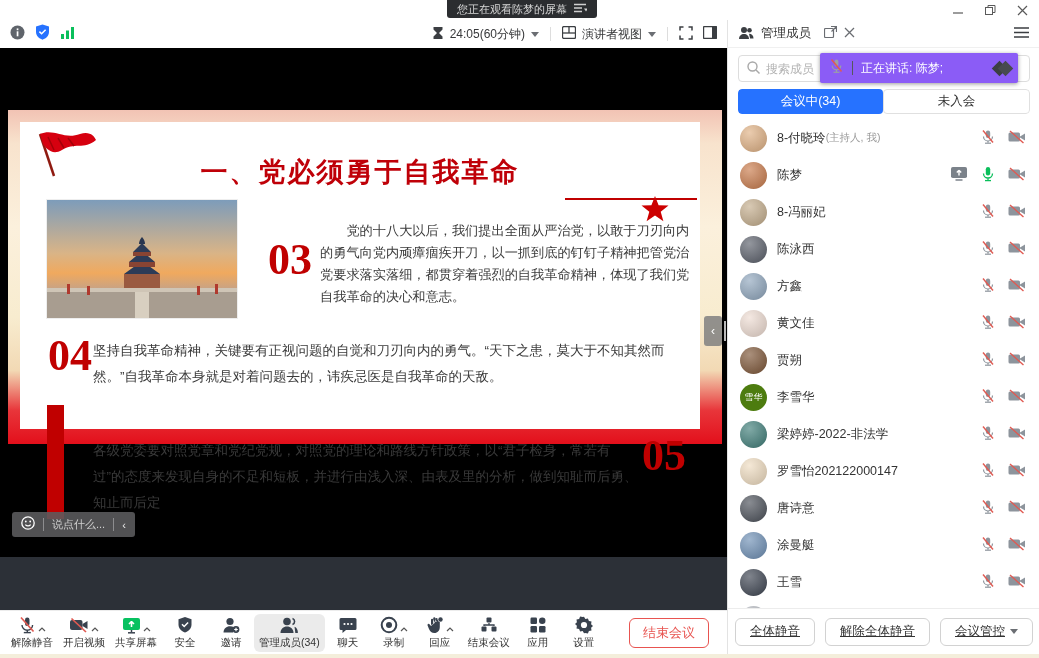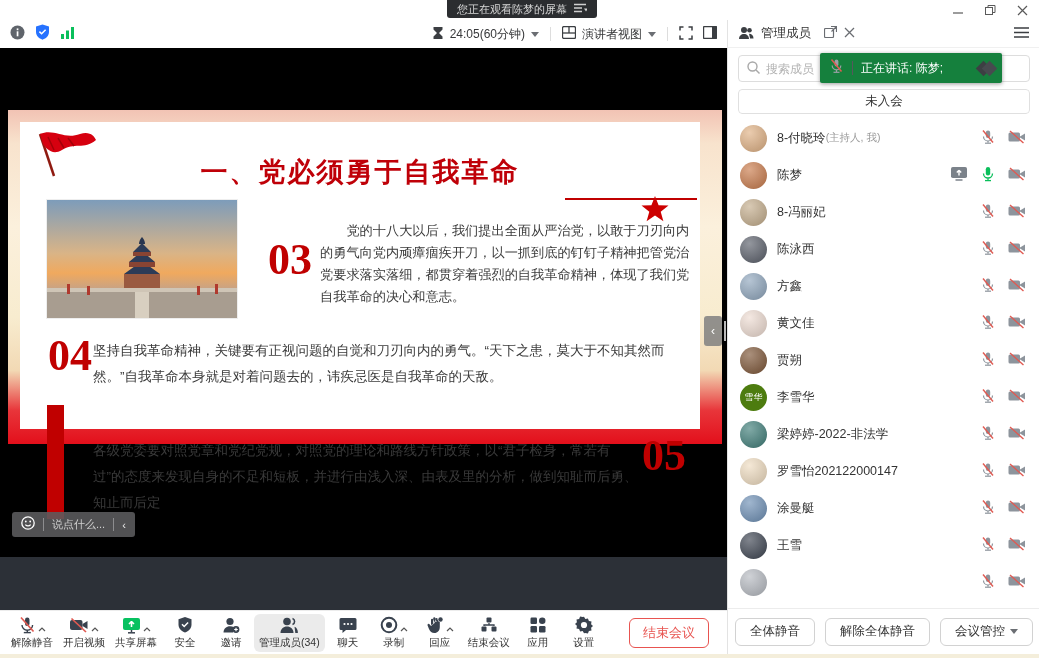--- a/index.html
+++ b/index.html
@@ -56,21 +56,21 @@
     border-radius:3px; color:#fff; display:flex; align-items:center; justify-content:center; font-size:12px; }
   .collapse-line { position:absolute; left:724px; top:273px; width:2px; height:20px; background:#b9b9b9; }
 
   
   .panel { position:absolute; top:48px; left:727px; width:312px; height:606px; background:#fff; border-left:1px solid #e3e3e3; }
   .search-box { position:absolute; left:10px; top:7px; width:292px; height:27px; border:1px solid #ddd; border-radius:4px;
     display:flex; align-items:center; gap:6px; padding:0 8px; background:#fff; }
   .search-box input { border:none; outline:none; flex:1; font-size:12px; color:#333; font-family:inherit; }
   .search-box input::placeholder { color:#b3b3b3; }
 
-  .speak-tip { position:absolute; left:92px; top:5px; width:182px; height:30px; background:#15803d; border-radius:2px;
+  .speak-tip { position:absolute; left:92px; top:5px; width:198px; height:30px; background:#8b5cf6; border-radius:2px;
     box-shadow:0 1px 4px rgba(0,0,0,.4); display:flex; align-items:center; gap:8px; padding:0 9px; z-index:5; }
   .speak-tip .t { color:#fff; font-size:12px; flex:1; }
   .tip-div { width:1px; height:14px; background:#55585c; }
   .tip-logo { display:flex; margin-right:-2px; }
   .tip-logo i { width:11px; height:11px; transform:rotate(45deg); display:block; }
   .tip-logo i:nth-child(1){ background:#3c3f43; margin-right:-5px; }
   .tip-logo i:nth-child(2){ background:#474a4f; }
 
   .tabs { position:absolute; left:10px; top:41px; width:292px; height:25px; display:flex; border-radius:4px; overflow:hidden; font-size:12.5px; }
   .tab { flex:1; display:flex; align-items:center; justify-content:center; cursor:default; }
@@ -81,21 +81,21 @@
   .member-row { height:37px; display:flex; align-items:center; padding:0 14px 0 12px; gap:10px; }
   .avatar { width:27px; height:27px; border-radius:50%; flex:none;
     background-image:radial-gradient(circle at 35% 28%, rgba(255,255,255,.35), rgba(0,0,0,.18)); }
   .avatar.txt { display:flex; align-items:center; justify-content:center; color:#fff; font-size:9px; background-image:none; }
   .m-names { display:flex; flex-direction:row; line-height:1.15; }
   .m-name { font-size:12.5px; color:#333; }
   .m-sub { font-size:10.5px; color:#999; }
   .m-icons { margin-left:auto; display:flex; align-items:center; gap:13px; }
 
   .panel-footer { position:absolute; left:0; bottom:0; width:312px; height:46px; background:#fff; border-top:1px solid #ececec;
-    display:flex; align-items:center; justify-content:center; gap:10px; }
+    display:flex; align-items:center; justify-content:center; gap:10px;text-decoration:underline; }
   .pf-btn { border:1px solid #d2d2d2; background:#fff; border-radius:6px; height:28px; padding:0 14px; font-size:12.5px; color:#333;
     font-family:inherit; display:flex; align-items:center; gap:5px; }
 
   
   .bottom-toolbar { position:absolute; top:610px; left:0; width:727px; height:44px; background:#fff; border-top:1px solid #ececec;
     display:flex; align-items:center; padding:0 6px; }
   .tb-item { display:flex; flex-direction:column; align-items:center; justify-content:center; gap:2px; padding:2px 5px;
     min-width:46px; border-radius:6px; cursor:default; }
   .tb-item.active { background:#ebebeb; }
   .tb-label { font-size:10.5px; color:#333; white-space:nowrap; }
@@ -324,20 +324,21 @@
     </span>
     <span class="tip-div"></span>
     <span class="t">正在讲话: 陈梦;</span>
     <span class="tip-logo">
         <i></i>
         <i></i>
       </span>
   </div>
 
   <div class="tabs">
+    <div class="tab active">会议中(34)</div>
     <div class="tab inactive">未入会</div>
   </div>
 
   <div class="member-list">
       <div class="member-row">
         <div class="avatar" style="background-color:#e0b184"></div>
     <div class="m-names">
       <span class="m-name">8-付晓玲</span>
       <span class="m-sub">(主持人, 我)</span>
     </div>
@@ -525,20 +526,41 @@
               <rect x="0.5" y="2.5" width="11.5" height="9" rx="1.5" fill="#8d949c"></rect>
               <path d="M12 6.5l5-3v7l-5-3z" fill="#8d949c"></path>
               <line x1="2" y1="1" x2="15.5" y2="13" stroke="#e05a52" stroke-width="1.4"></line>
             </svg></span>
     </div>
       </div>
       <div class="member-row">
         <div class="avatar" style="background-color:#efdcc0"></div>
     <div class="m-names">
       <span class="m-name">罗雪怡202122000147</span>
+
+    </div>
+    <div class="m-icons">
+      <span><svg width="14" height="16">
+              <rect x="4.8" y="1.5" width="4.4" height="7.5" rx="2.2" fill="#8d949c"></rect>
+              <path d="M2.5 7.5a4.5 4.5 0 0 0 9 0" stroke="#8d949c" stroke-width="1.2" fill="none"></path>
+              <line x1="7" y1="12" x2="7" y2="13.8" stroke="#8d949c" stroke-width="1.2"></line>
+              <line x1="4" y1="14.2" x2="10" y2="14.2" stroke="#8d949c" stroke-width="1.2"></line>
+              <line x1="2" y1="1.5" x2="12" y2="13.5" stroke="#e05a52" stroke-width="1.4"></line>
+            </svg></span>
+          <span><svg width="18" height="14">
+              <rect x="0.5" y="2.5" width="11.5" height="9" rx="1.5" fill="#8d949c"></rect>
+              <path d="M12 6.5l5-3v7l-5-3z" fill="#8d949c"></path>
+              <line x1="2" y1="1" x2="15.5" y2="13" stroke="#e05a52" stroke-width="1.4"></line>
+            </svg></span>
+    </div>
+      </div>
+      <div class="member-row">
+        <div class="avatar" style="background-color:#4a4f58"></div>
+    <div class="m-names">
+      <span class="m-name">唐诗意</span>
 
     </div>
     <div class="m-icons">
       <span><svg width="14" height="16">
               <rect x="4.8" y="1.5" width="4.4" height="7.5" rx="2.2" fill="#8d949c"></rect>
               <path d="M2.5 7.5a4.5 4.5 0 0 0 9 0" stroke="#8d949c" stroke-width="1.2" fill="none"></path>
               <line x1="7" y1="12" x2="7" y2="13.8" stroke="#8d949c" stroke-width="1.2"></line>
               <line x1="4" y1="14.2" x2="10" y2="14.2" stroke="#8d949c" stroke-width="1.2"></line>
               <line x1="2" y1="1.5" x2="12" y2="13.5" stroke="#e05a52" stroke-width="1.4"></line>
             </svg></span>

